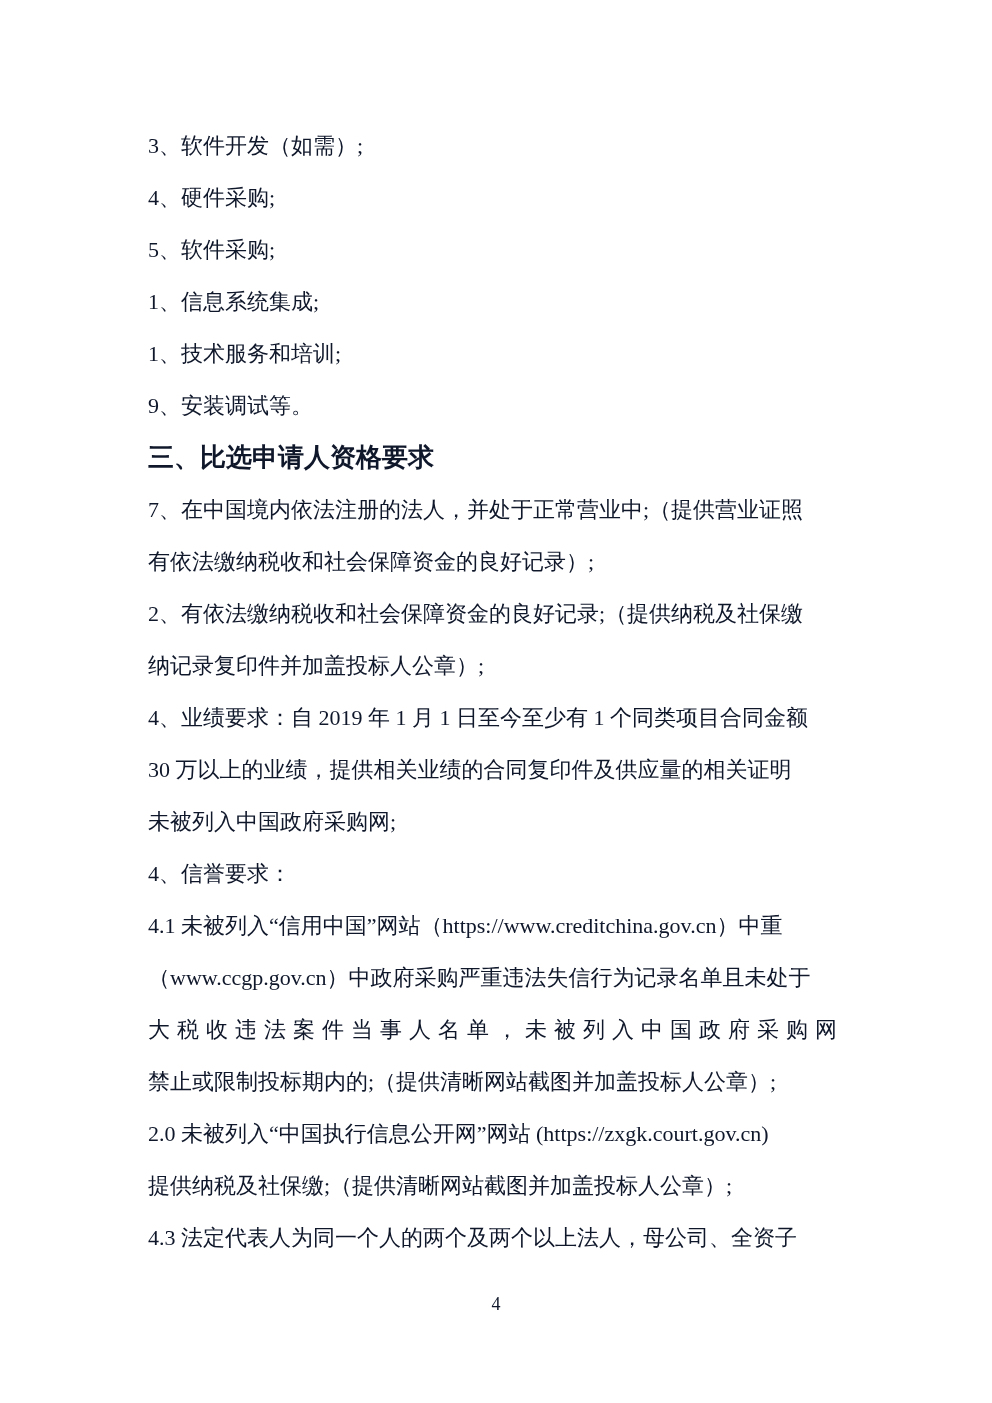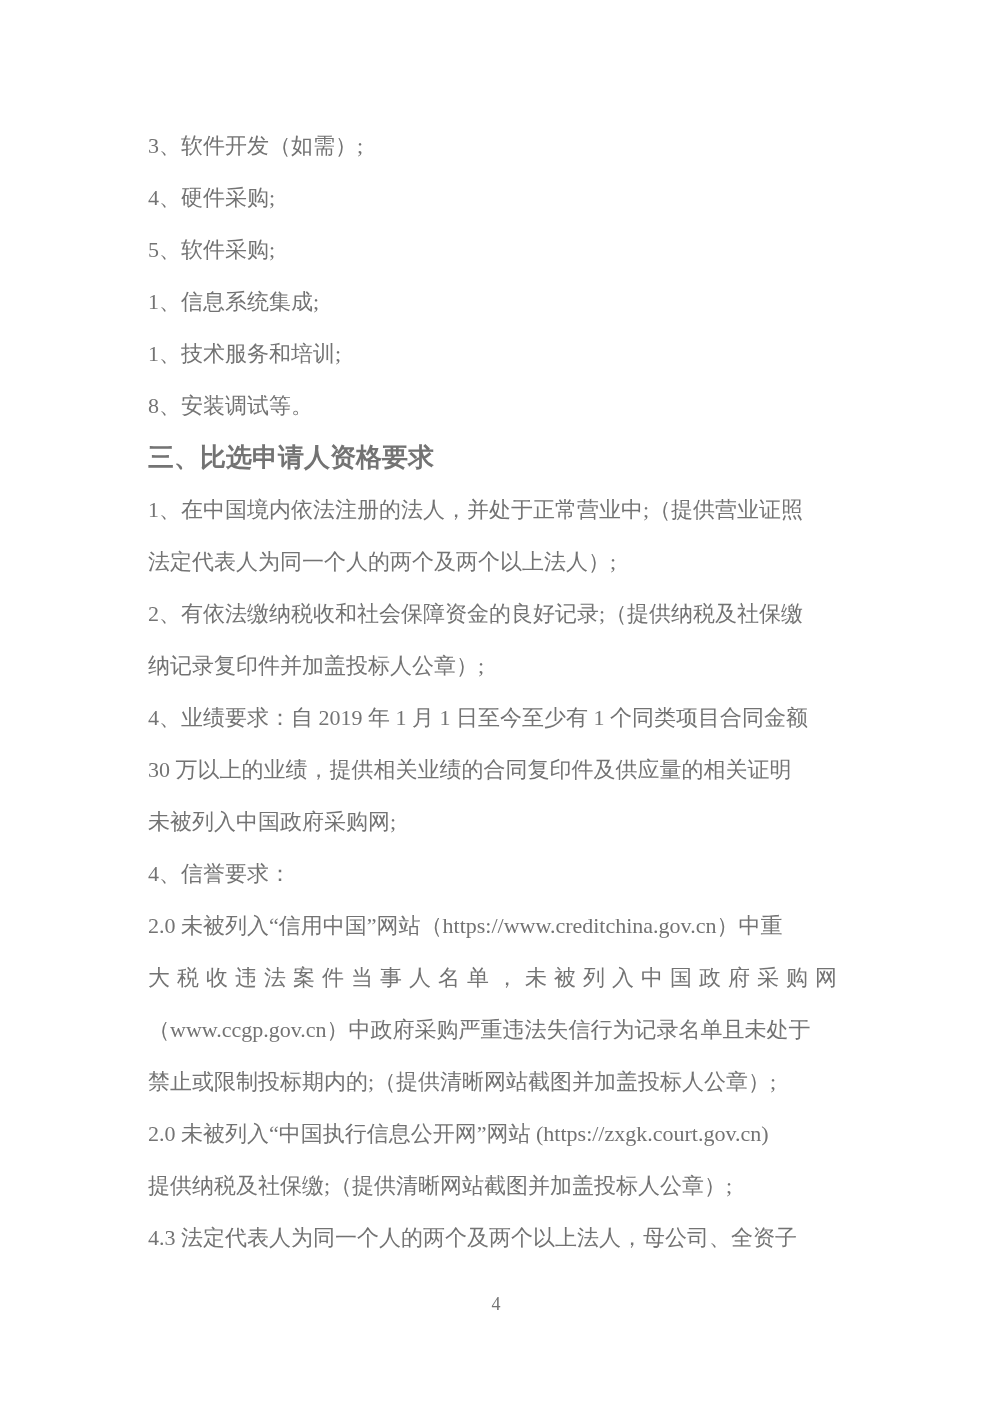--- a/index.html
+++ b/index.html
@@ -5,21 +5,21 @@
   html, body {
     margin: 0;
     padding: 0;
     background: #ffffff;
   }
   .page {
     position: relative;
     width: 992px;
     height: 1403px;
     background: #ffffff;
-    color: #737373;
+    color: #0f172a;
     font-family: "Liberation Serif", "DejaVu Serif", serif;
     overflow: hidden;
   }
   .content {
     position: absolute;
     left: 148px;
     top: 120px;
     width: 700px;
   }
   .line {
@@ -52,35 +52,35 @@
 <body>
 
 <div class="page">
   <div class="content">
 
     <p class="line">3、软件开发（如需）;</p>
     <p class="line">4、硬件采购;</p>
     <p class="line">5、软件采购;</p>
     <p class="line">1、信息系统集成;</p>
     <p class="line">1、技术服务和培训;</p>
-    <p class="line">8、安装调试等。</p>
+    <p class="line">9、安装调试等。</p>
 
     <p class="line heading">三、比选申请人资格要求</p>
 
-    <p class="line">1、在中国境内依法注册的法人，并处于正常营业中;（提供营业证照</p>
-    <p class="line">法定代表人为同一个人的两个及两个以上法人）;</p>
+    <p class="line">7、在中国境内依法注册的法人，并处于正常营业中;（提供营业证照</p>
+    <p class="line">有依法缴纳税收和社会保障资金的良好记录）;</p>
     <p class="line">2、有依法缴纳税收和社会保障资金的良好记录;（提供纳税及社保缴</p>
     <p class="line">纳记录复印件并加盖投标人公章）;</p>
     <p class="line">4、业绩要求：自 2019 年 1 月 1 日至今至少有 1 个同类项目合同金额</p>
     <p class="line">30 万以上的业绩，提供相关业绩的合同复印件及供应量的相关证明</p>
     <p class="line">未被列入中国政府采购网;</p>
     <p class="line">4、信誉要求：</p>
-    <p class="line">2.0 未被列入“信用中国”网站（https://www.creditchina.gov.cn）中重</p>
+    <p class="line">4.1 未被列入“信用中国”网站（https://www.creditchina.gov.cn）中重</p>
+    <p class="line">（www.ccgp.gov.cn）中政府采购严重违法失信行为记录名单且未处于</p>
     <p class="line spread">大税收违法案件当事人名单，未被列入中国政府采购网</p>
-    <p class="line">（www.ccgp.gov.cn）中政府采购严重违法失信行为记录名单且未处于</p>
     <p class="line">禁止或限制投标期内的;（提供清晰网站截图并加盖投标人公章）;</p>
     <p class="line">2.0 未被列入“中国执行信息公开网”网站 (https://zxgk.court.gov.cn)</p>
     <p class="line">提供纳税及社保缴;（提供清晰网站截图并加盖投标人公章）;</p>
     <p class="line">4.3 法定代表人为同一个人的两个及两个以上法人，母公司、全资子</p>
 
   </div>
 
   <div class="page-number">4</div>
 </div>
 

